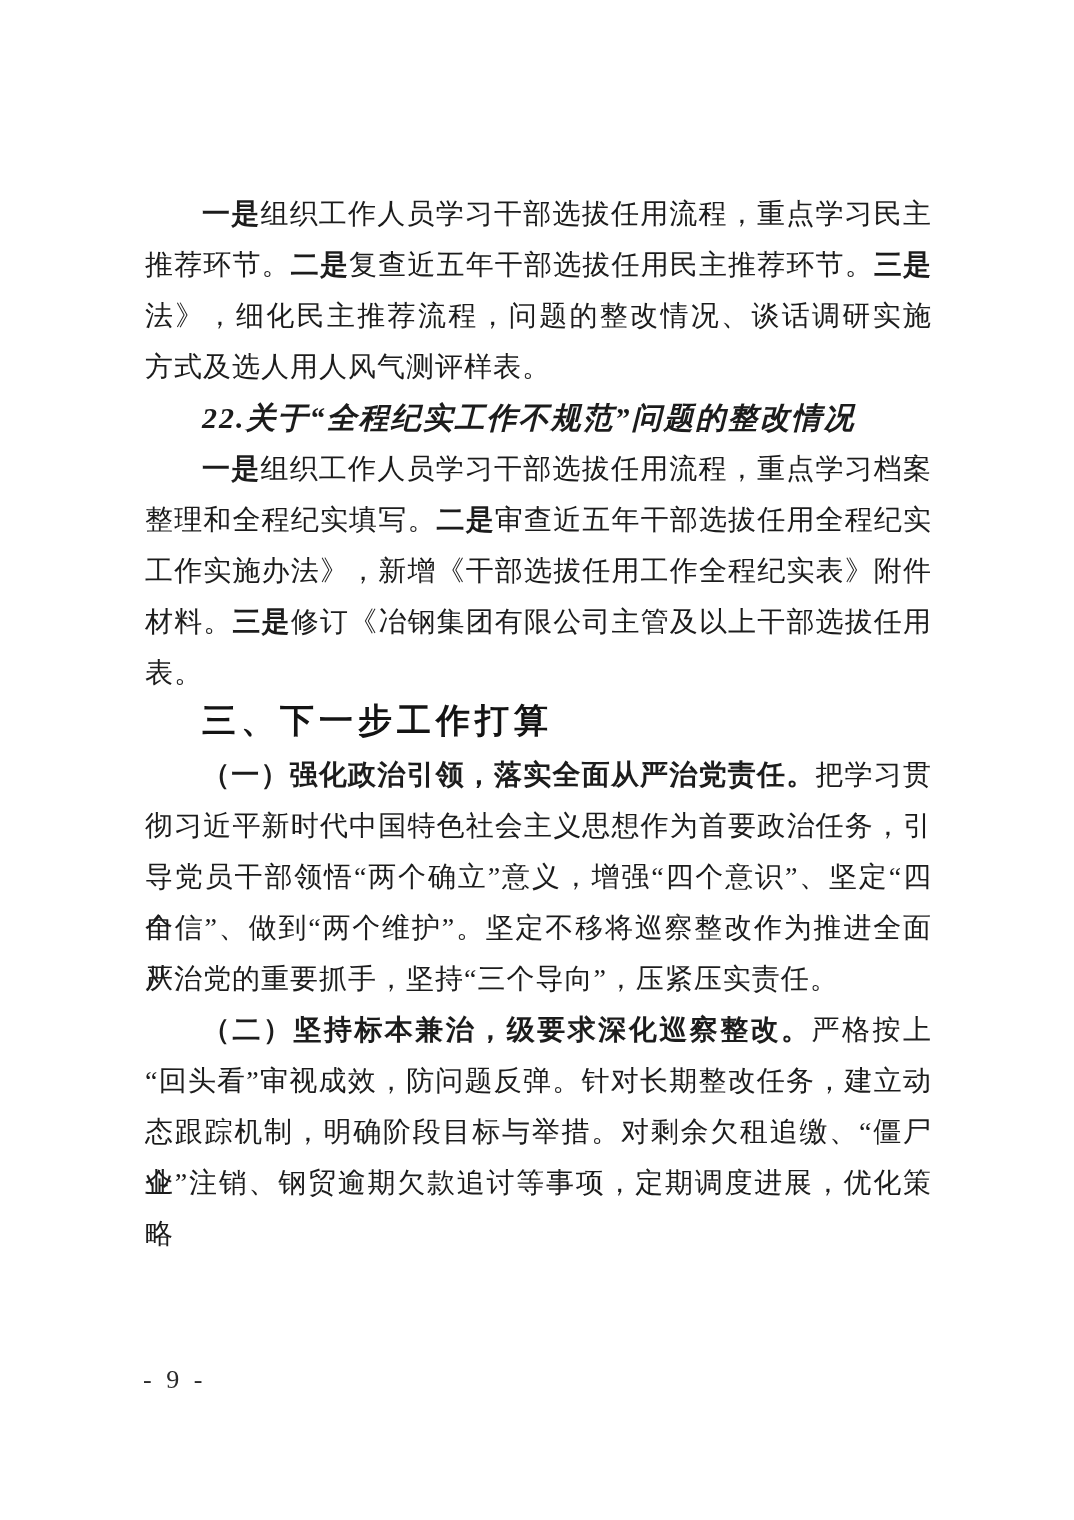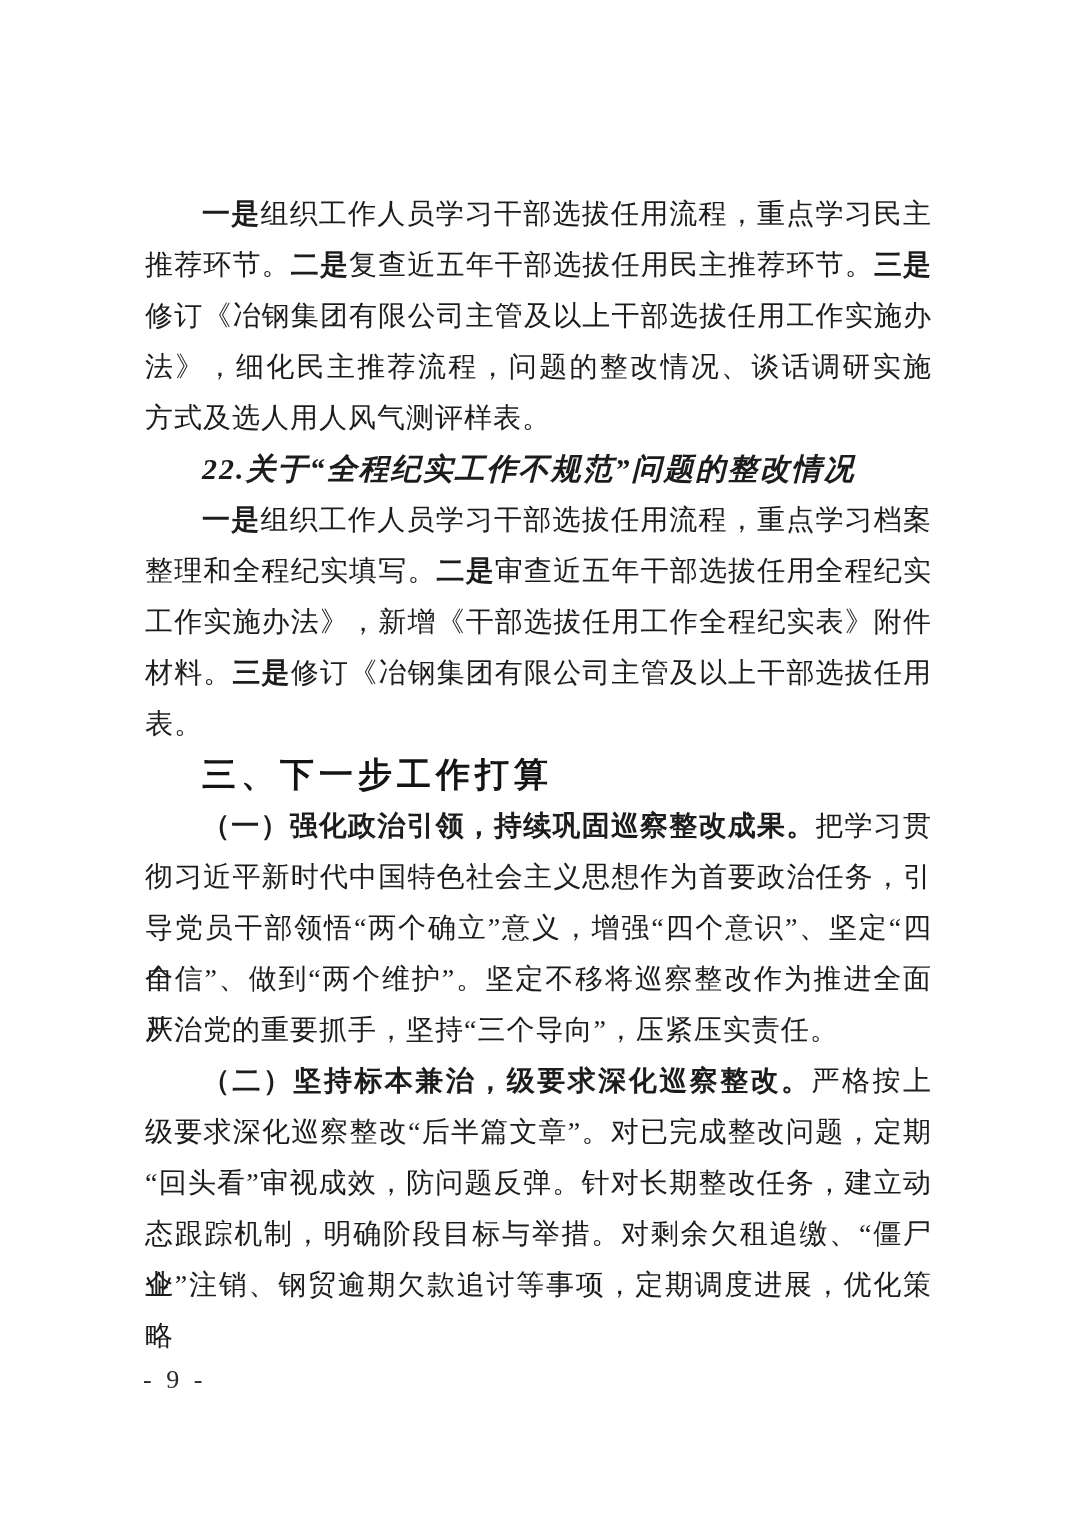--- a/index.html
+++ b/index.html
@@ -34,21 +34,21 @@
   }
   .line.indent { padding-left: 57px; }
   .b { font-weight: bold; }
   .line.sub-heading {
     font-size: 30px;
     letter-spacing: 2px;
     font-weight: bold;
     font-style: italic;
   }
   .line.section-heading {
-    font-family: Liberation Sans, sans-serif;
+    font-family: Liberation Mono, monospace;
     font-size: 34px;
     letter-spacing: 5px;
     font-weight: bold;
     color: #141414;
   }
   .page-number {
     position: absolute;
     left: 143px;
     top: 1364px;
     font-size: 26px;
@@ -57,35 +57,33 @@
     color: #2a2a2a;
     font-family: "Liberation Serif", "DejaVu Serif", serif;
   }
 </style>
 </head>
 <body>
 
 <div class="doc-body">
     <div class="line j indent"><span class="b">一是</span><span>组织工作人员学习干部选拔任用流程，重点学习民主</span></div>
     <div class="line j"><span>推荐环节。</span><span class="b">二是</span><span>复查近五年干部选拔任用民主推荐环节。</span><span class="b">三是</span></div>
-    <div class="line j"><span>修订《冶钢集团有限公司主管及以上干部选拔任用工作实施办</span></div>
     <div class="line j"><span>法》，细化民主推荐流程，问题的整改情况、谈话调研实施</span></div>
     <div class="line"><span>方式及选人用人风气测评样表。</span></div>
     <div class="line sub-heading indent"><span class="b">22.关于“全程纪实工作不规范”问题的整改情况</span></div>
     <div class="line j indent"><span class="b">一是</span><span>组织工作人员学习干部选拔任用流程，重点学习档案</span></div>
     <div class="line j"><span>整理和全程纪实填写。</span><span class="b">二是</span><span>审查近五年干部选拔任用全程纪实</span></div>
     <div class="line j"><span>工作实施办法》，新增《干部选拔任用工作全程纪实表》附件</span></div>
     <div class="line j"><span>材料。</span><span class="b">三是</span><span>修订《冶钢集团有限公司主管及以上干部选拔任用</span></div>
     <div class="line"><span>表。</span></div>
     <div class="line section-heading indent"><span class="b">三、下一步工作打算</span></div>
-    <div class="line j indent"><span class="b">（一）强化政治引领，持续巩固巡察整改成果。</span><span>把学习贯</span></div>
+    <div class="line j indent"><span class="b">（一）强化政治引领，落实全面从严治党责任。</span><span>把学习贯</span></div>
     <div class="line j"><span>彻习近平新时代中国特色社会主义思想作为首要政治任务，引</span></div>
     <div class="line j"><span>导党员干部领悟“两个确立”意义，增强“四个意识”、坚定“四个</span></div>
     <div class="line j"><span>自信”、做到“两个维护”。坚定不移将巡察整改作为推进全面从</span></div>
     <div class="line"><span>严治党的重要抓手，坚持“三个导向”，压紧压实责任。</span></div>
     <div class="line j indent"><span class="b">（二）坚持标本兼治，级要求深化巡察整改。</span><span>严格按上</span></div>
-    <div class="line j"><span>级要求深化巡察整改“后半篇文章”。对已完成整改问题，定期</span></div>
     <div class="line j"><span>“回头看”审视成效，防问题反弹。针对长期整改任务，建立动</span></div>
     <div class="line j"><span>态跟踪机制，明确阶段目标与举措。对剩余欠租追缴、“僵尸企</span></div>
     <div class="line j"><span>业”注销、钢贸逾期欠款追讨等事项，定期调度进展，优化策略</span></div>
   </div>
 
 <div class="page-number">- 9 -</div>
 
 </body></html>

